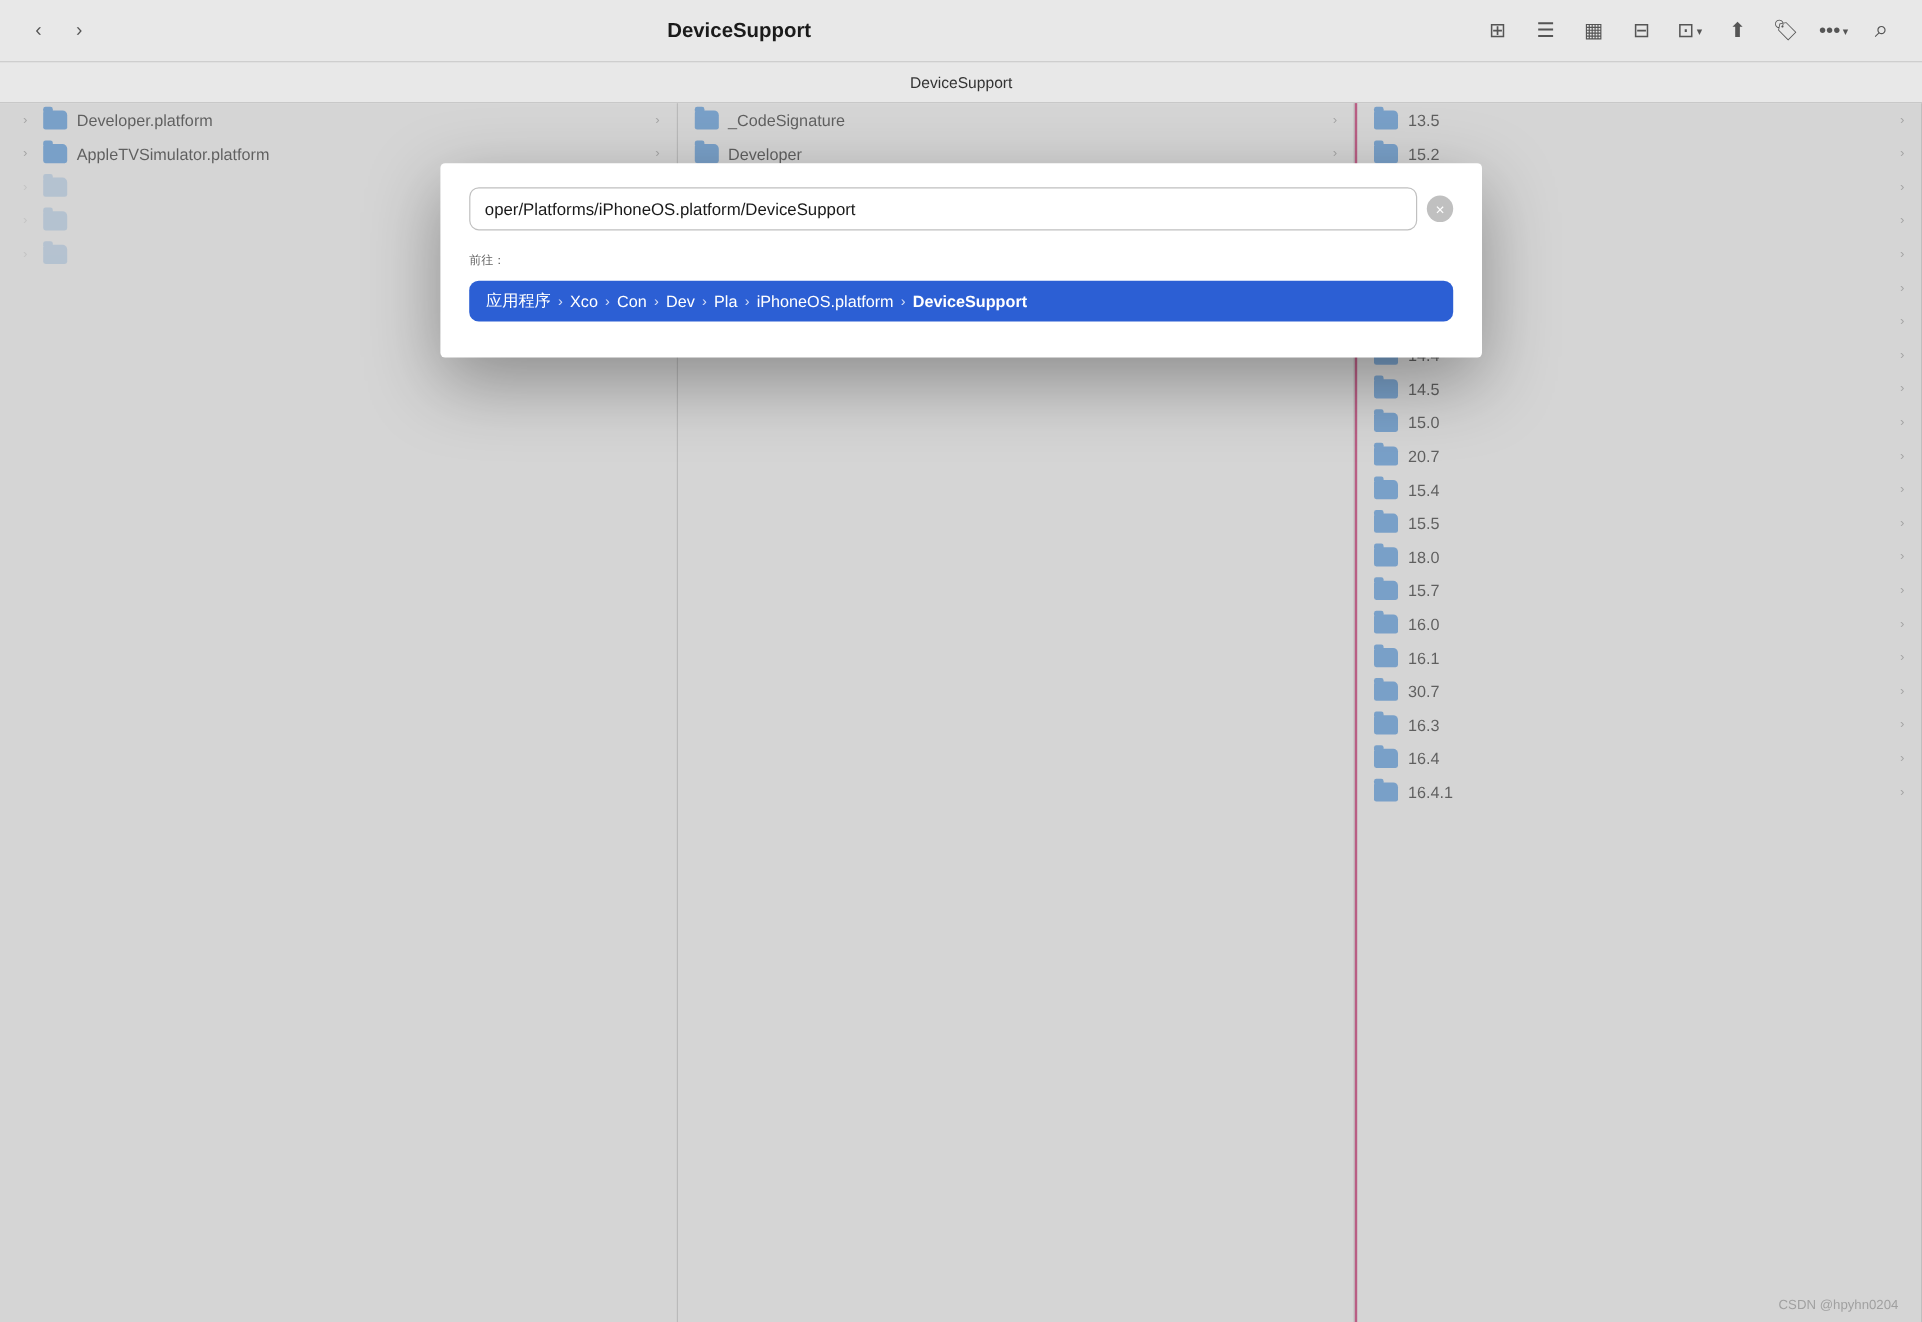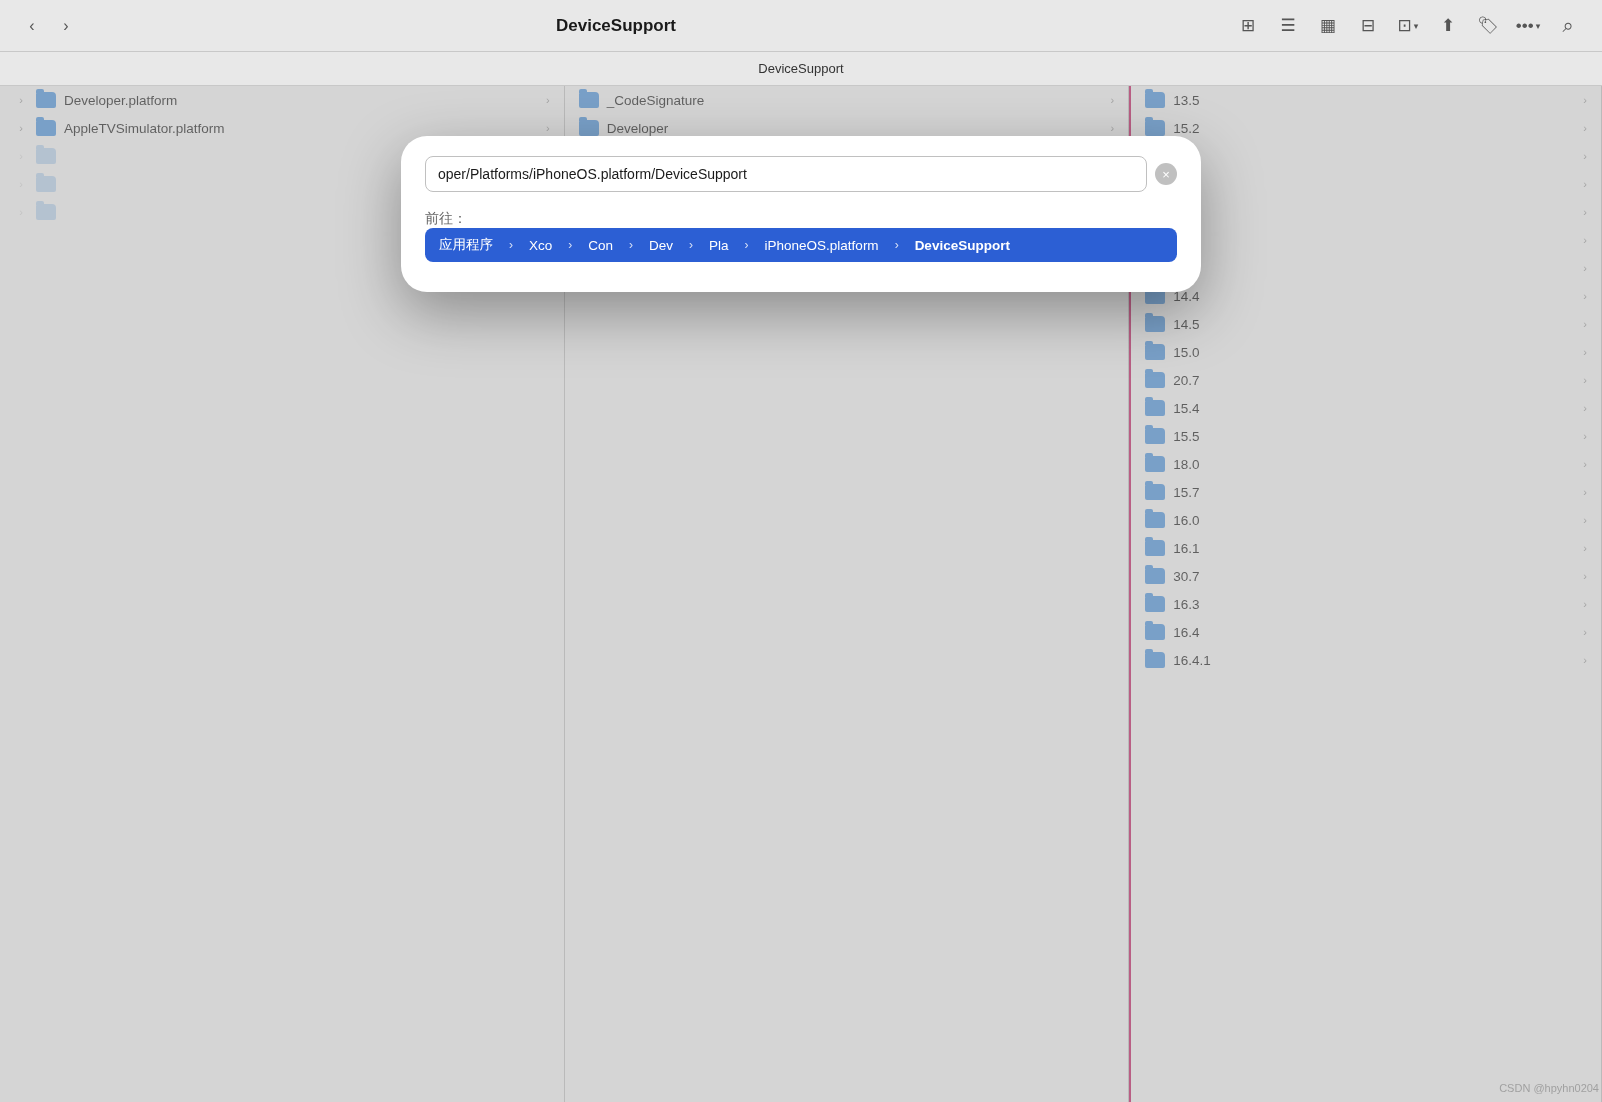--- a/index.html
+++ b/index.html
@@ -154,23 +154,23 @@
       background: rgba(180, 180, 180, 0.45);
       z-index: 10;
     }
 
     
     .dialog {
       position: absolute;
       top: 50px;
       left: 50%;
       transform: translateX(-50%);
-      width: 800px;
+      width: 868px;
       background: #ffffff;
-      border-radius: 26px;
+      border-radius: 4px;
       box-shadow: 0 20px 60px rgba(0,0,0,0.35);
       z-index: 20;
       padding: 20px 24px 30px;
     }
 
     .dialog-input-row {
       display: flex;
       align-items: center;
       gap: 8px;
       margin-bottom: 18px;
@@ -194,32 +194,32 @@
       background: #c0c0c0;
       border: none;
       cursor: pointer;
       display: flex; align-items: center; justify-content: center;
       color: #fff;
       font-size: 13px;
       flex-shrink: 0;
     }
 
     .dialog-label {
-      font-size: 14px;
+      font-size: 10px;
       color: #666;
-      margin-bottom: 0;
+      margin-bottom: 10px;
     }
 
     .dialog-path-row {
       display: flex;
       align-items: center;
       background: #2c5fd4;
       border-radius: 8px;
       padding: 8px 14px;
-      gap: 16px;
+      gap: 6px;
       flex-wrap: nowrap;
       overflow: hidden;
     }
 
     .path-segment {
       font-size: 13.5px;
       color: #fff;
       white-space: nowrap;
     }
     .path-segment.bold {
@@ -227,21 +227,21 @@
     }
     .path-arrow {
       color: rgba(255,255,255,0.8);
       font-size: 12px;
     }
 
     
     .watermark {
       position: absolute;
       bottom: 8px;
-      right: 3px;
+      right: 20px;
       font-size: 11px;
       color: rgba(80,80,80,0.6);
       z-index: 5;
     }
   </style>
 </head>
 <body>
 
 <div class="titlebar">
   <div class="titlebar-nav">

